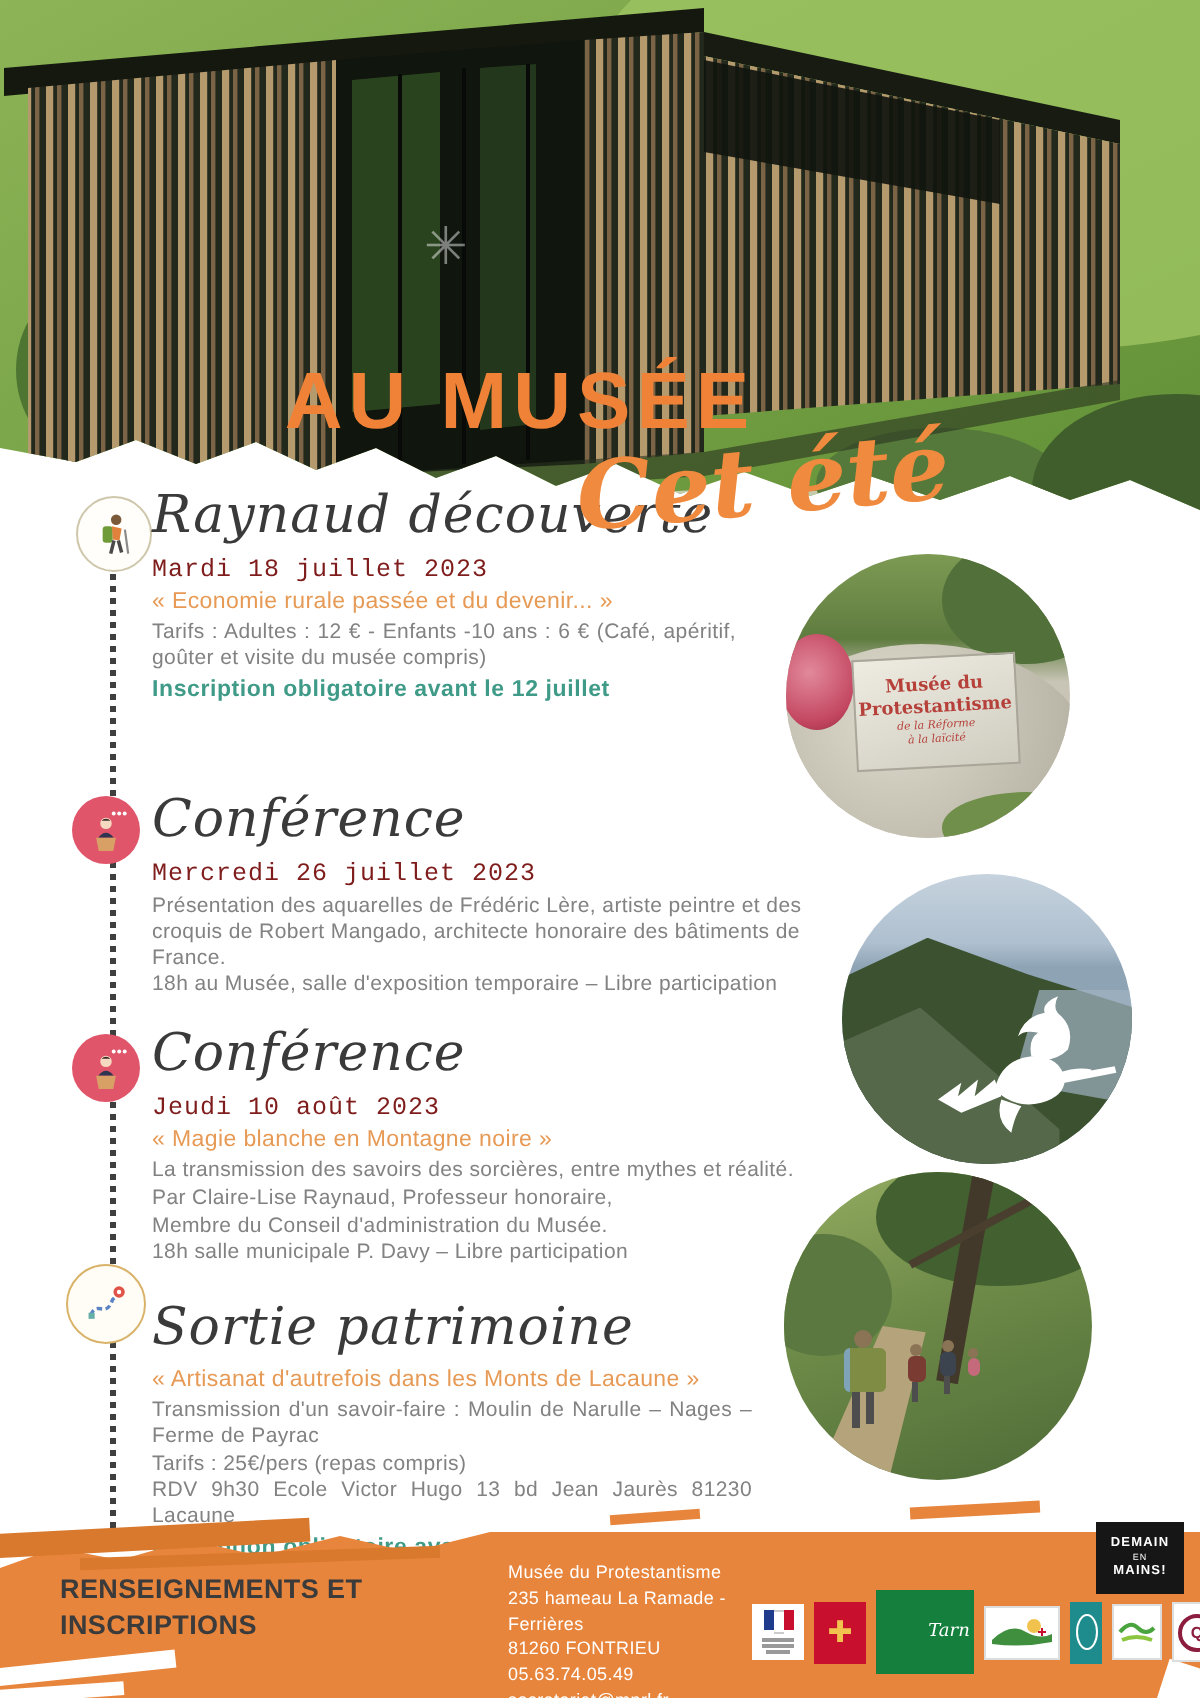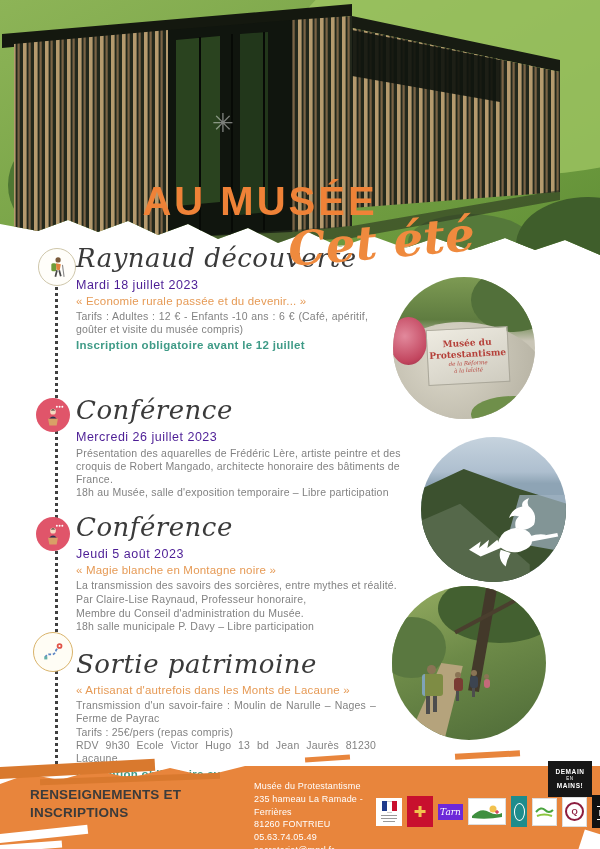--- a/index.html
+++ b/index.html
@@ -21,21 +21,21 @@
   .timeline{left:55px;top:258px;height:512px;width:0;border-left:3px dotted #3f3f3f;z-index:1;}
   .ic{z-index:2;border-radius:50%;display:flex;align-items:center;justify-content:center;}
   .ic-ring{background:#fffefa;border:1.5px solid #cfc7ab;}
   .ic-pink{background:#e0556a;}
   .ic-route{background:#fffdf5;border:1.5px solid #d9b36a;}
 
   
   .event{z-index:2;}
   .ev-heading{font-family:"DejaVu Serif",serif;font-style:italic;font-size:26px;color:#3a3a3a;
     letter-spacing:.5px;margin:0 0 5px 0;}
-  .ev-date{font-size:12.5px;color:#4c1d95;letter-spacing:.5px;margin:0 0 3px 0;}
+  .ev-date{font-size:12.5px;color:#7f1d1d;letter-spacing:.5px;margin:0 0 3px 0;font-family:Liberation Mono, monospace;}
   .ev-sub{font-size:11.5px;font-weight:normal;color:#e69a55;letter-spacing:.2px;margin:0 0 3px 0;}
   .ev-sub-inline{font-weight:bold;color:#e69a55;}
   .ev-body{font-size:10.5px;color:#828282;line-height:1.22;letter-spacing:.2px;margin:0 0 1px 0;}
   .just{text-align:justify;}
   .nowrap{white-space:nowrap;}
   .ev-note{font-size:11.5px;font-weight:bold;color:#3f9b87;letter-spacing:.3px;margin-top:3px;}
 
   
   .photo{border-radius:50%;overflow:hidden;z-index:1;}
   .p1{left:393px;top:277px;width:142px;height:142px;background:linear-gradient(180deg,#7d9a53 0%,#5f7c40 30%,#c9c5b6 45%);}
@@ -190,21 +190,21 @@
 
   <div class="abs event" style="left:76px;top:395px;width:330px;">
     <div class="ev-heading">Conférence</div>
     <div class="ev-date">Mercredi 26 juillet 2023</div>
     <p class="ev-body">Présentation des aquarelles de Frédéric Lère, artiste peintre et des croquis de Robert Mangado, architecte honoraire des bâtiments de France.</p>
     <p class="ev-body nowrap">18h au Musée, salle d'exposition temporaire – Libre participation</p>
   </div>
 
   <div class="abs event" style="left:76px;top:512px;width:352px;">
     <div class="ev-heading">Conférence</div>
-    <div class="ev-date">Jeudi 5 août 2023</div>
+    <div class="ev-date">Jeudi 10 août 2023</div>
     <div class="ev-sub">« Magie blanche en Montagne noire »</div>
     <p class="ev-body">La transmission des savoirs des sorcières, entre mythes et réalité.</p>
     <p class="ev-body">Par Claire-Lise Raynaud, Professeur honoraire,</p>
     <p class="ev-body">Membre du Conseil d'administration du Musée.</p>
     <p class="ev-body">18h salle municipale P. Davy – Libre participation</p>
   </div>
 
   <div class="abs event" style="left:76px;top:649px;width:300px;">
     <div class="ev-heading">Sortie patrimoine</div>
     <div class="ev-sub">« Artisanat d'autrefois dans les Monts de Lacaune »</div>
@@ -298,21 +298,21 @@
       <div style="display:flex;">
         <div style="width:5px;height:10px;background:#1f3b8c;"></div>
         <div style="width:5px;height:10px;background:#fff;border-top:1px solid #ccc;border-bottom:1px solid #ccc;"></div>
         <div style="width:5px;height:10px;background:#c8102e;"></div>
       </div>
       <div style="width:16px;height:1.5px;background:#999;margin-top:2px;"></div>
       <div style="width:16px;height:1.5px;background:#999;margin-top:1.5px;"></div>
       <div style="width:12px;height:1.5px;background:#999;margin-top:1.5px;"></div>
     </div>
     <div class="logo" style="width:26px;height:31px;background:#c8102e;color:#f2c24e;font-size:15px;">✚</div>
-    <div class="logo" style="width:25px;height:16px;background:#6d28d9;color:#fff;font-family:'DejaVu Serif',serif;font-style:italic;font-size:9px;">
+    <div class="logo" style="width:25px;height:42px;background:#15803d;color:#fff;font-family:'DejaVu Serif',serif;font-style:italic;font-size:9px;padding-left:24px;">
         <span>Tarn</span>
       </div>
     <div class="logo" style="width:36px;height:25px;background:#fff;border:1px solid #ddd;">
       <svg width="32" height="18" viewBox="0 0 32 18">
         <circle cx="22" cy="6" r="3.5" fill="#f2c24e"></circle>
         <path d="M1,13 Q10,4 18,9 Q25,13 31,10 L31,14 Q16,17 1,15 Z" fill="#3f8f3f"></path>
         <path d="M24,9 h4 M26,7 v4" stroke="#c8102e" stroke-width="1"></path>
       </svg>
     </div>
     <div class="logo" style="width:16px;height:31px;background:#1e8c8c;">

